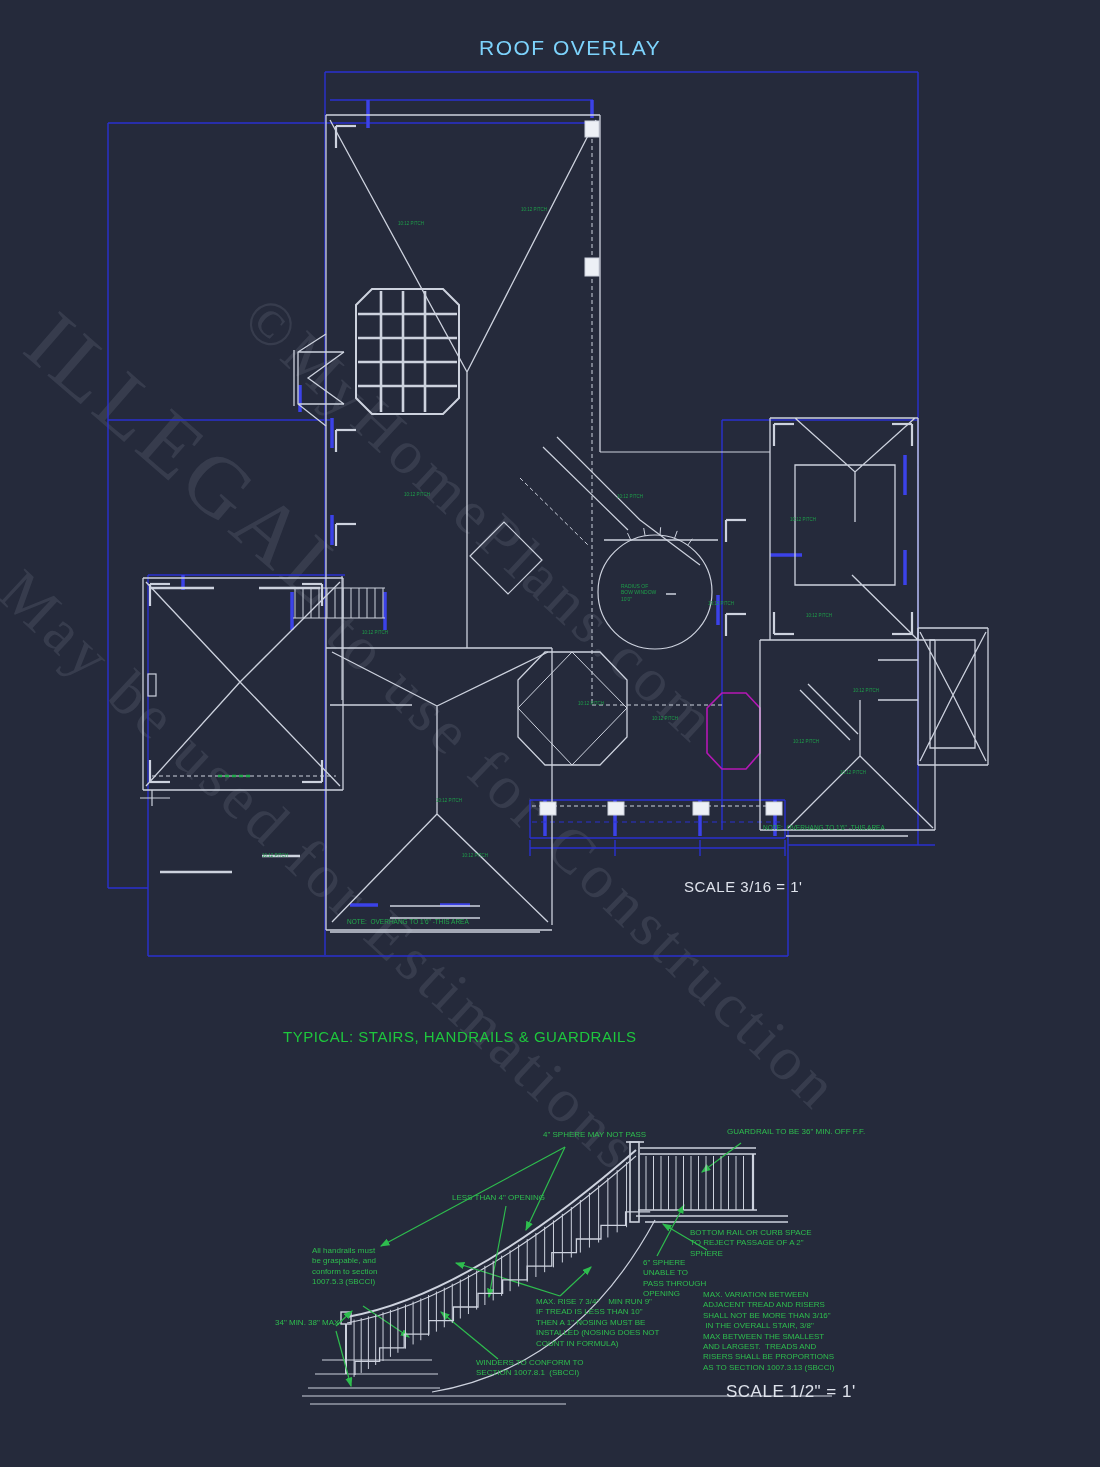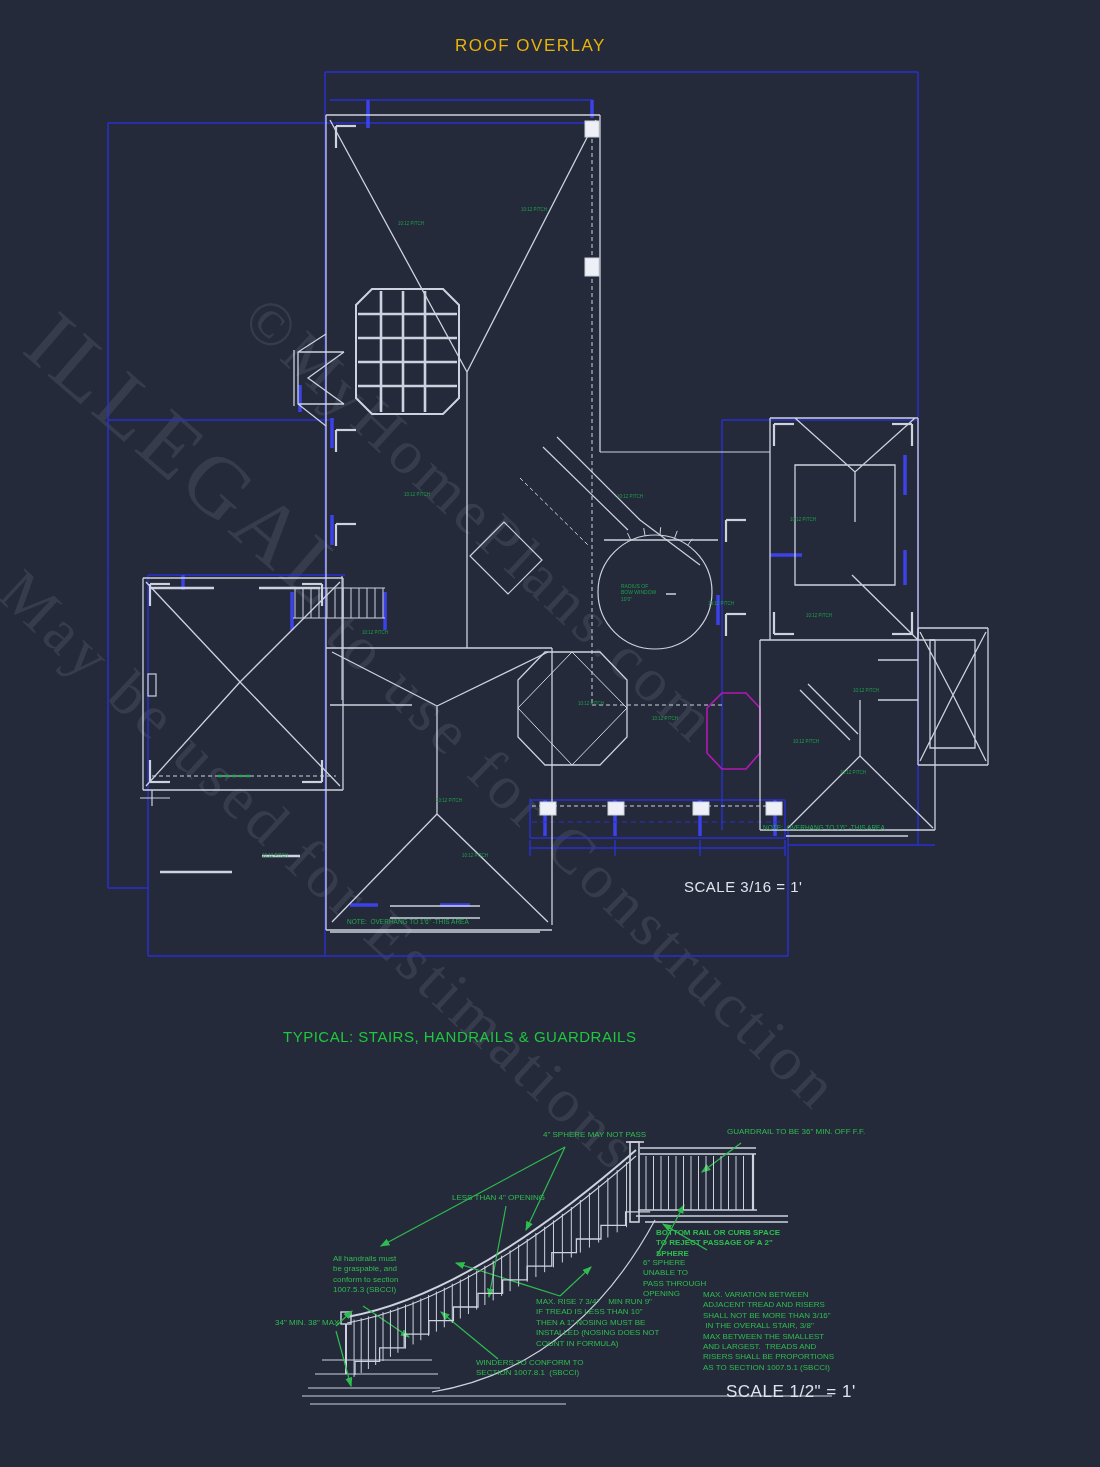--- a/index.html
+++ b/index.html
@@ -20,21 +20,21 @@
   .wf{fill:#edf0f6;stroke:#cdd2de;}
   .b{stroke:#2a31d0;fill:none;}
   .bt{stroke:#3b42e8;fill:none;}
   .m{stroke:#b517b5;fill:none;}
   .g{stroke:#2ebd4e;fill:none;}
   .gn{stroke:#22a94c;fill:none;}
   .dash{stroke-dasharray:5 4;}
   .dash2{stroke-dasharray:4 3;}
   
   .txt{position:absolute;z-index:3;}
-  .white-title{color:#eab308;font-size:17px;letter-spacing:1.5px;}
+  .white-title{color:#7dd3fc;font-size:21px;letter-spacing:1.5px;margin-left:24px;}
   .white-scale{color:#dfe3ec;font-size:15px;letter-spacing:0.5px;}
   .green-title{color:#1ec73d;font-size:15px;letter-spacing:0.5px;}
   .gnote{color:#2ebd4e;font-size:8px;line-height:1.3;white-space:pre-wrap;}
   .gnote-sm{color:#22a94c;font-size:6.5px;white-space:pre-wrap;}
   .gnote-xs{color:#1e9e4a;font-size:5px;line-height:1.25;white-space:pre-wrap;}
   .tiny{position:absolute;z-index:3;color:#1e9e4a;font-size:4.5px;white-space:nowrap;}
 </style>
 </head>
 <body>
 
@@ -241,45 +241,45 @@
 <div class="txt gnote-xs" style="left:621px;top:583px;width:46px;">RADIUS OF
 BOW WINDOW
 10'0"</div>
 
 <div class="txt green-title" style="left:283px;top:1028px;">TYPICAL: STAIRS, HANDRAILS &amp; GUARDRAILS</div>
 <div class="txt white-scale" style="left:726px;top:1382px;font-size:17px;">SCALE 1/2" = 1'</div>
 
 <div class="txt gnote" style="left:543px;top:1130px;">4" SPHERE MAY NOT PASS</div>
 <div class="txt gnote" style="left:727px;top:1127px;">GUARDRAIL TO BE 36" MIN. OFF F.F.</div>
 <div class="txt gnote" style="left:452px;top:1193px;">LESS THAN 4" OPENING</div>
-<div class="txt gnote" style="left:656px;top:1228px;font-weight:bold;">BOTTOM RAIL OR CURB SPACE
+<div class="txt gnote" style="left:690px;top:1228px;">BOTTOM RAIL OR CURB SPACE
 TO REJECT PASSAGE OF A 2"
 SPHERE</div>
 <div class="txt gnote" style="left:643px;top:1258px;">6" SPHERE
 UNABLE TO
 PASS THROUGH
 OPENING</div>
-<div class="txt gnote" style="left:333px;top:1246px;margin-top:8px;">All handrails must
+<div class="txt gnote" style="left:312px;top:1246px;">All handrails must
 be graspable, and
 conform to section
 1007.5.3 (SBCCI)</div>
 <div class="txt gnote" style="left:275px;top:1318px;">34" MIN. 38" MAX.</div>
 <div class="txt gnote" style="left:536px;top:1297px;">MAX. RISE 7 3/4"    MIN RUN 9"
 IF TREAD IS LESS THAN 10"
 THEN A 1" NOSING MUST BE
 INSTALLED (NOSING DOES NOT
 COUNT IN FORMULA)</div>
 <div class="txt gnote" style="left:703px;top:1290px;">MAX. VARIATION BETWEEN
 ADJACENT TREAD AND RISERS
 SHALL NOT BE MORE THAN 3/16"
  IN THE OVERALL STAIR, 3/8"
 MAX BETWEEN THE SMALLEST
 AND LARGEST.  TREADS AND
 RISERS SHALL BE PROPORTIONS
-AS TO SECTION 1007.5.1 (SBCCI)</div>
+AS TO SECTION 1007.3.13 (SBCCI)</div>
 <div class="txt gnote" style="left:460px;top:1358px;margin-left:16px;">WINDERS TO CONFORM TO
 SECTION 1007.8.1  (SBCCI)</div>
 
 <div id="tiny-labels">
     <div class="tiny" style="left: 398px; top: 221px;">10:12 PITCH</div>
     <div class="tiny" style="left: 521px; top: 207px;">10:12 PITCH</div>
     <div class="tiny" style="left: 404px; top: 492px;">10:12 PITCH</div>
     <div class="tiny" style="left: 617px; top: 494px;">10:12 PITCH</div>
     <div class="tiny" style="left: 790px; top: 517px;">10:12 PITCH</div>
     <div class="tiny" style="left: 708px; top: 601px;">10:12 PITCH</div>

